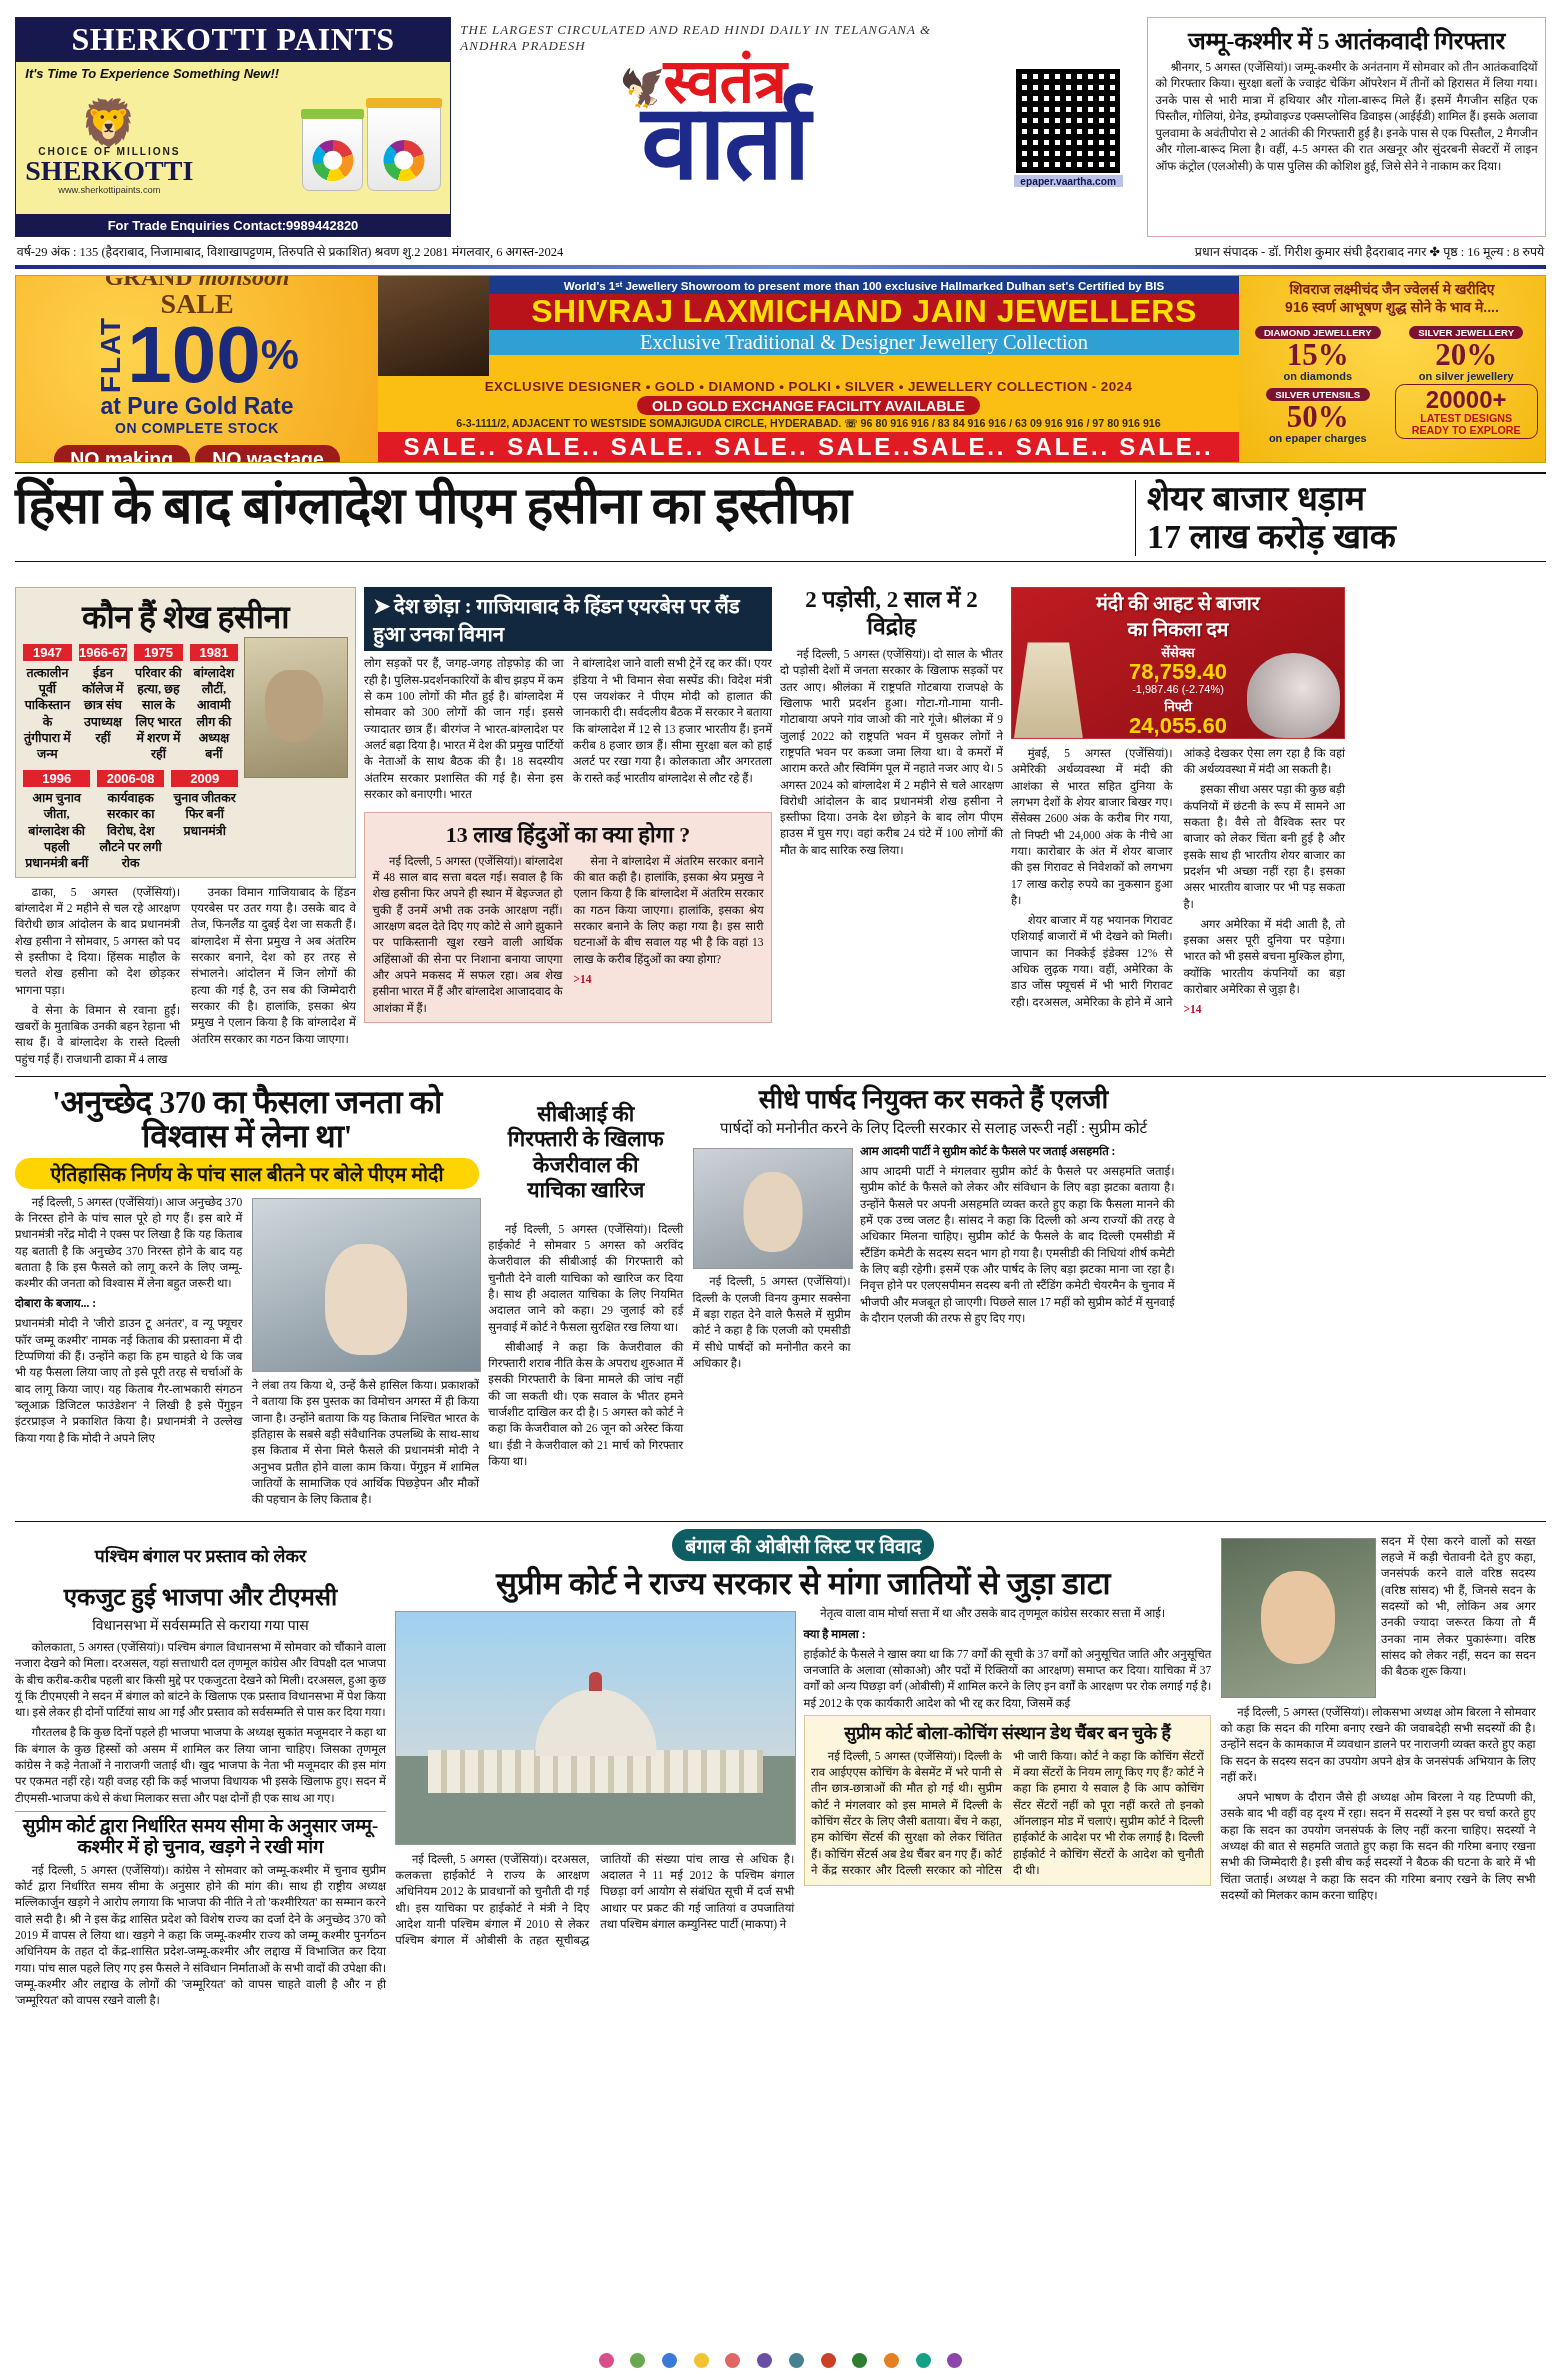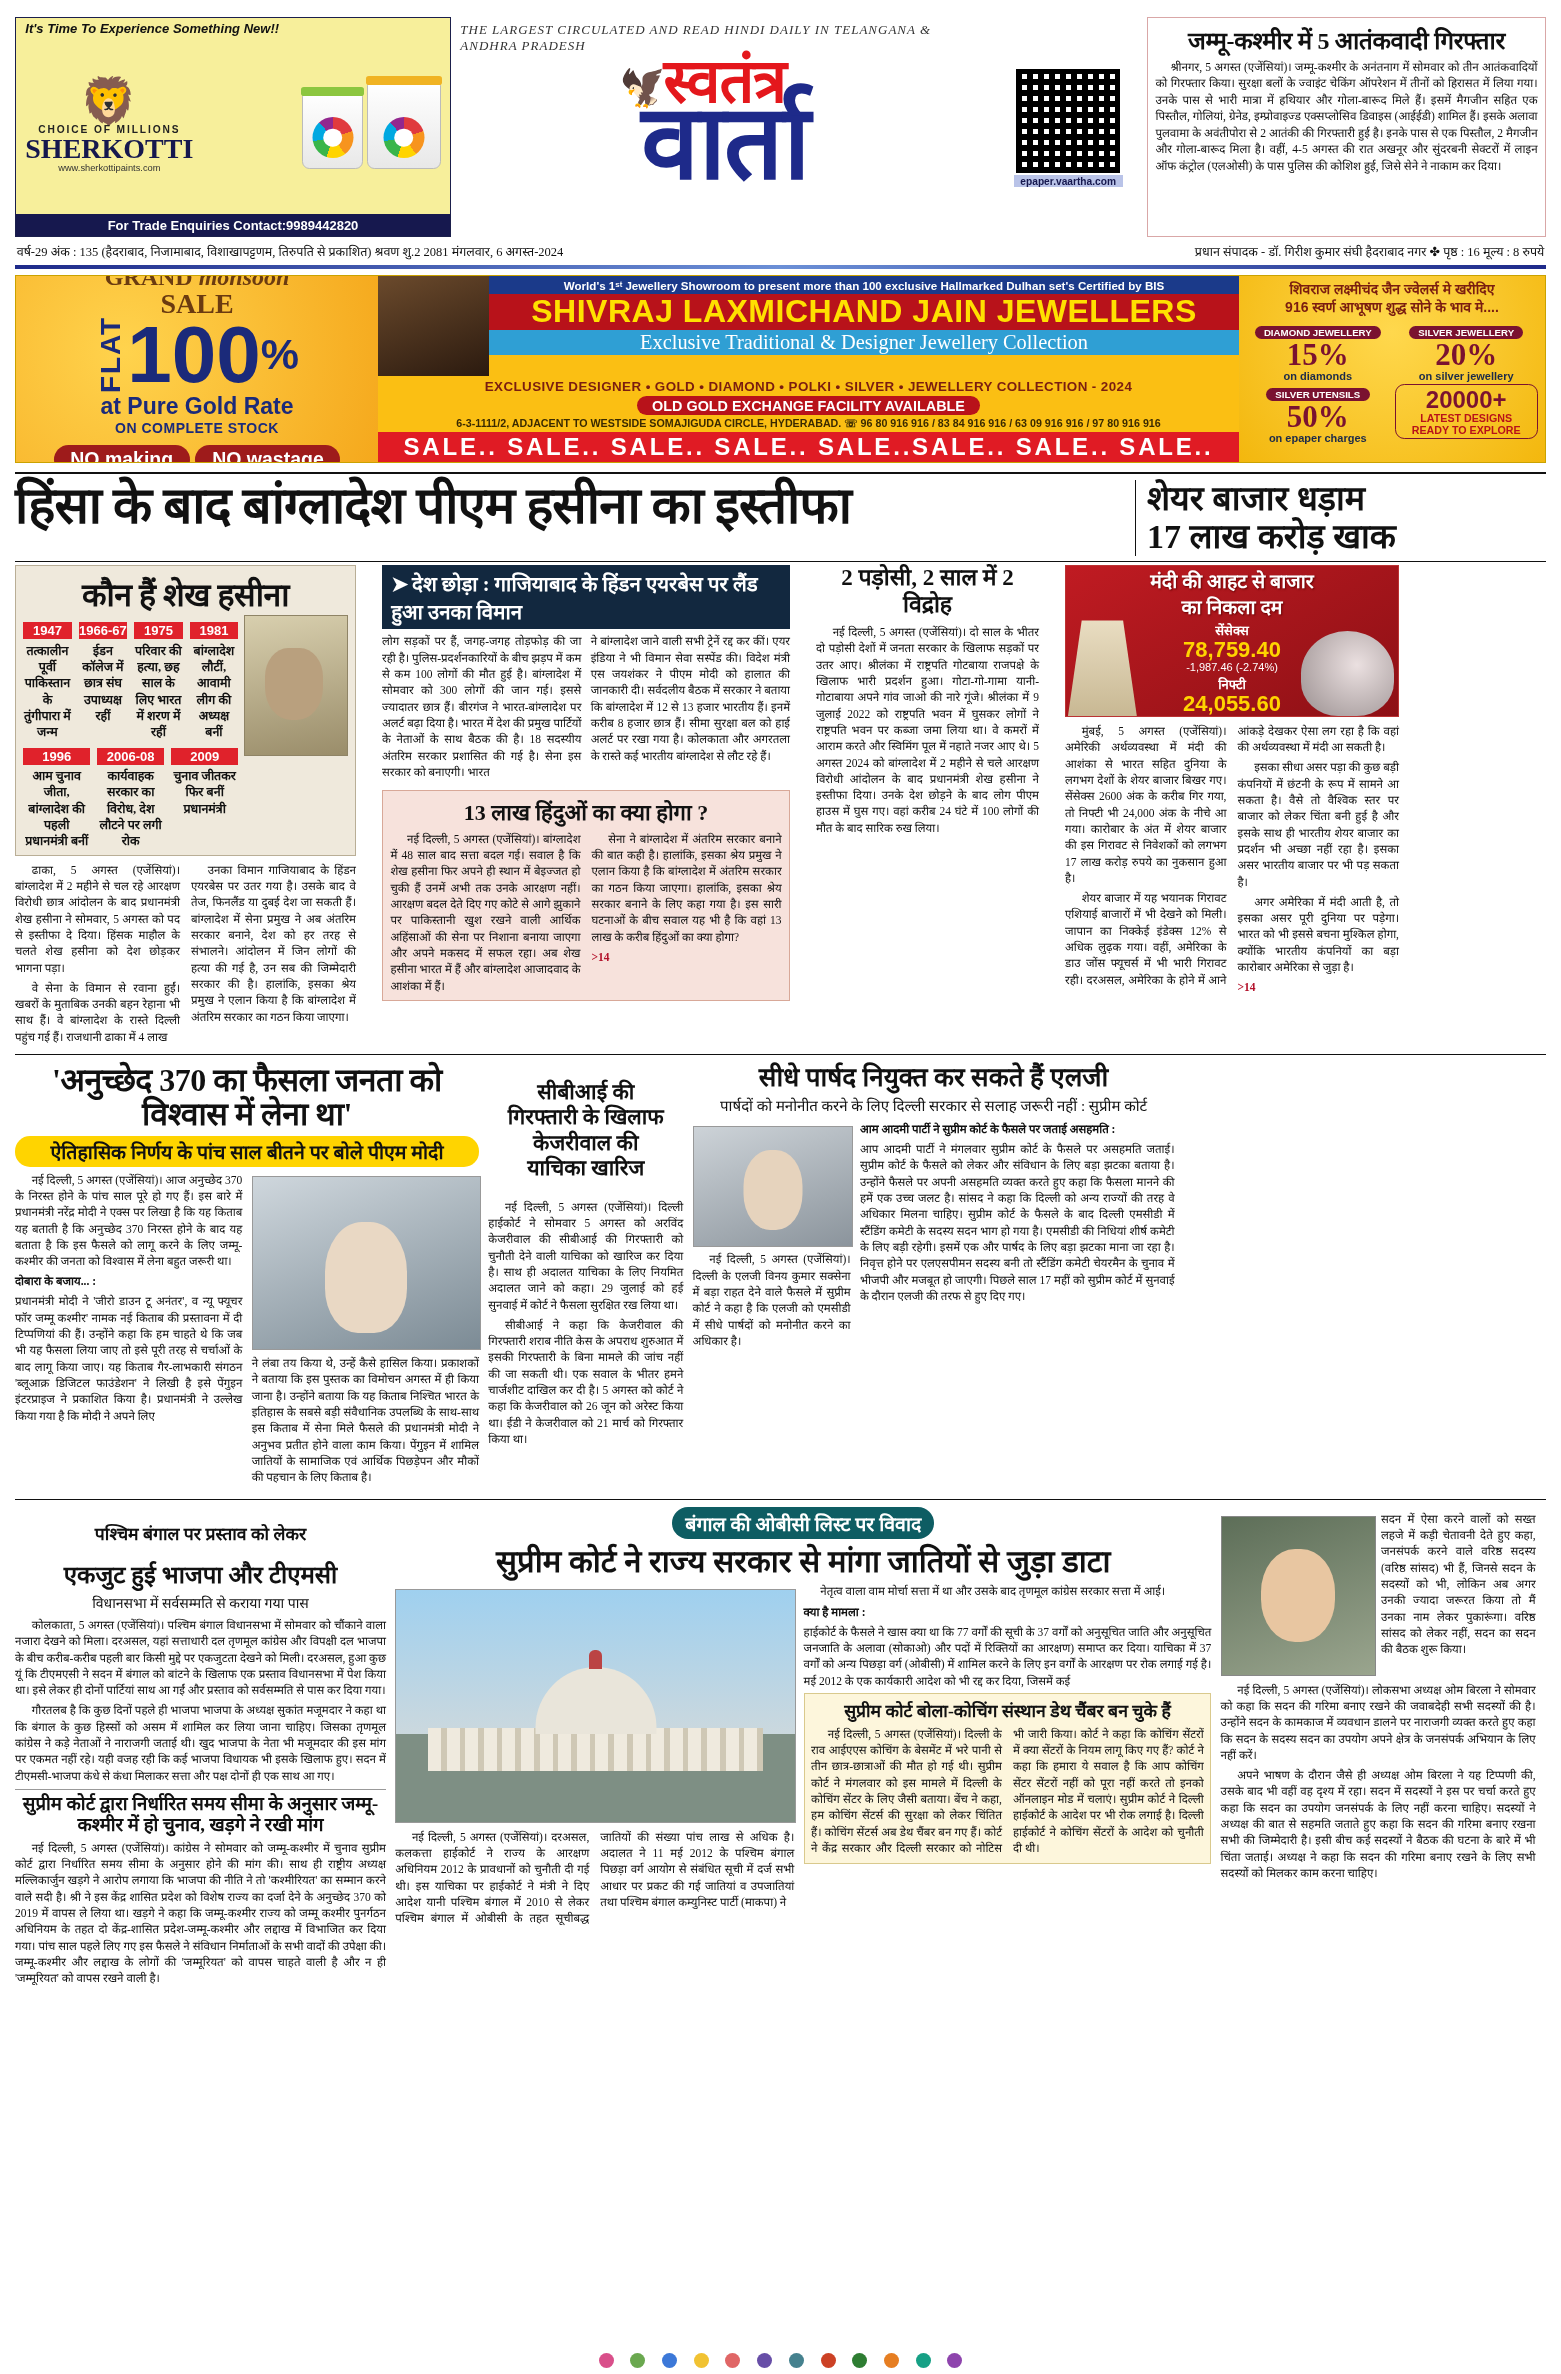--- a/index.html
+++ b/index.html
@@ -86,21 +86,21 @@
   .j-20s{font-size:10.7px;font-weight:bold;color:#b8121a;}
 
   
   .heroline{display:flex;margin:9.3px 15px 0 15px;border-top:2.8px solid #111;border-bottom:1.9px solid #111;padding:5.6px 0;}
   .hero-l{flex:1;padding-right:9.3px;}
   .hero-l h1{margin:0;font-family:"Liberation Serif",serif;font-weight:bold;font-size:51px;line-height:1.05;letter-spacing:-0.9px;}
   .hero-r{width:399px;border-left:1.9px solid #111;padding-left:11px;}
   .hero-r h1{margin:0;font-family:"Liberation Serif",serif;font-weight:bold;font-size:34px;line-height:1.12;}
 
   
-  .zone{display:flex;margin:3px 15px 0 15px;gap:26px;}
+  .zone{display:flex;margin:25px 15px 0 15px;gap:8px;}
   .col-a{width:341px;}
   .col-b{width:408px;}
   .col-c{width:223px;}
   .col-e{width:334px;}
 
   .infobox{background:#efe9dc;border:0.9px solid #b9ae96;padding:5.6px 7.4px;box-sizing:border-box;}
   .infobox h3{margin:0;text-align:center;font-family:"Liberation Serif",serif;font-size:32px;font-weight:bold;letter-spacing:-0.5px;}
   .tl{margin-top:7.4px;}
   .tl-row{display:flex;align-items:flex-start;gap:7.4px;}
   .tl-item{flex:1;text-align:center;}
@@ -167,20 +167,21 @@
   hr.thin{border:none;border-top:0.9px solid #999;margin:4.6px 0;}
 </style>
 </head>
 <body>
 
 <div class="page">
 
   <div class="masthead">
 
     <div class="ad-paints">
+      <div class="pbar">SHERKOTTI PAINTS</div>
       <div class="ptag">It's Time To Experience Something New!!</div>
       <div class="pbody">
         <div class="lionwrap">
           <div class="lion">🦁</div>
           <div class="pcom">CHOICE OF MILLIONS</div>
           <div class="pbrand">SHERKOTTI</div>
           <div class="psite">www.sherkottipaints.com</div>
         </div>
         <div class="buckets">
           <div class="bucket b1">

